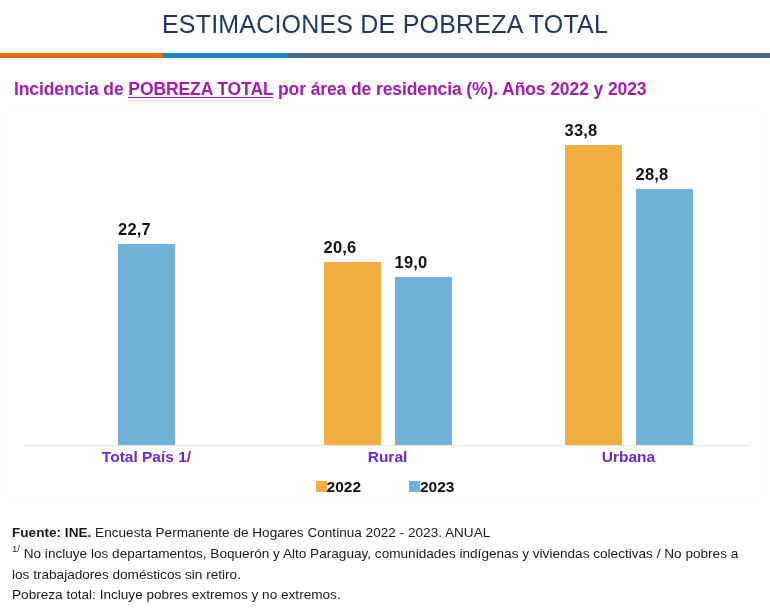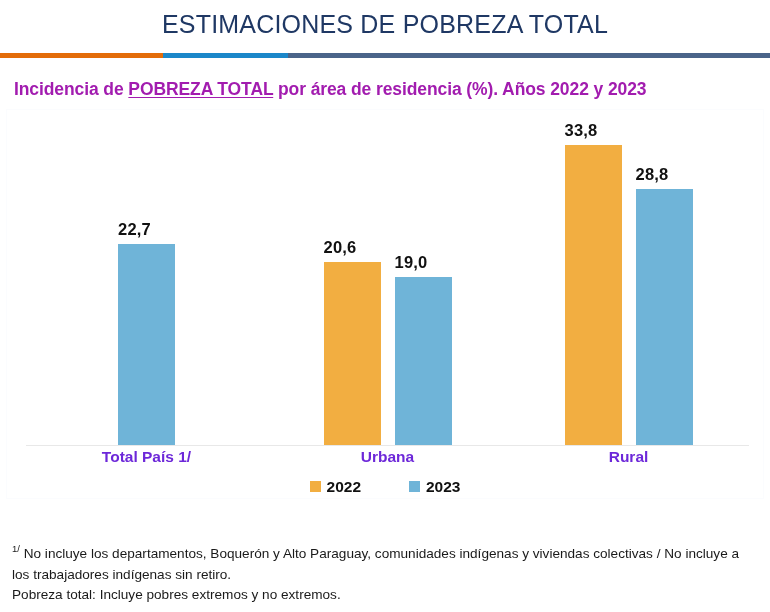--- a/index.html
+++ b/index.html
@@ -147,21 +147,21 @@
     bottom: 0;
     height: 22px;
     display: flex;
     justify-content: center;
     align-items: center;
     gap: 48px;
   }
   .legend-item {
     display: flex;
     align-items: center;
-    gap: 6px;
+    gap: 0;
     text-align: right;
   }
   .legend-swatch {
     width: 11px;
     height: 11px;
     display: inline-block;
   }
   .legend-label {
     font-size: 15.5px;
     font-weight: bold;
@@ -242,35 +242,38 @@
         </div>
       </div>
     </div>
 
   </div>
 
   <div class="baseline"></div>
 
   <div class="cat-labels">
     <div class="cat-label">Total País 1/</div>
+    <div class="cat-label">Rural</div>
     <div class="cat-label">Urbana</div>
-    <div class="cat-label">Rural</div>
   </div>
 
   <div class="legend">
     <div class="legend-item">
       <span class="legend-swatch" style="background:#F2AE41"></span>
       <span class="legend-label">2022</span>
     </div>
     <div class="legend-item">
       <span class="legend-swatch" style="background:#6FB4D8"></span>
       <span class="legend-label">2023</span>
     </div>
   </div>
 
 </div>
 
 <div class="footer">
+  <div class="footer-line">
+    <span class="footer-source-strong">Fuente: INE.</span><span> Encuesta Permanente de Hogares Continua 2022 - 2023. ANUAL</span>
+  </div>
   <div class="footer-line wrap">
-    <span class="sup">1/</span><span> No incluye los departamentos, Boquerón y Alto Paraguay, comunidades indígenas y viviendas colectivas / No incluye a los trabajadores indígenas sin retiro.</span>
+    <span class="sup">1/</span><span> No incluye los departamentos, Boquerón y Alto Paraguay, comunidades indígenas y viviendas colectivas / No pobres a los trabajadores domésticos sin retiro.</span>
   </div>
   <div class="footer-line">Pobreza total: Incluye pobres extremos y no extremos.</div>
 </div>
 
 </body></html>

